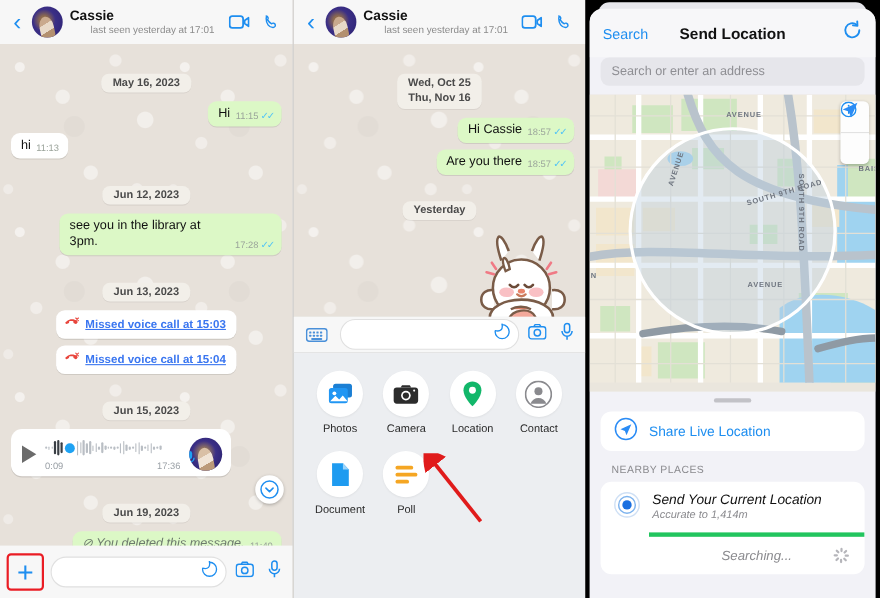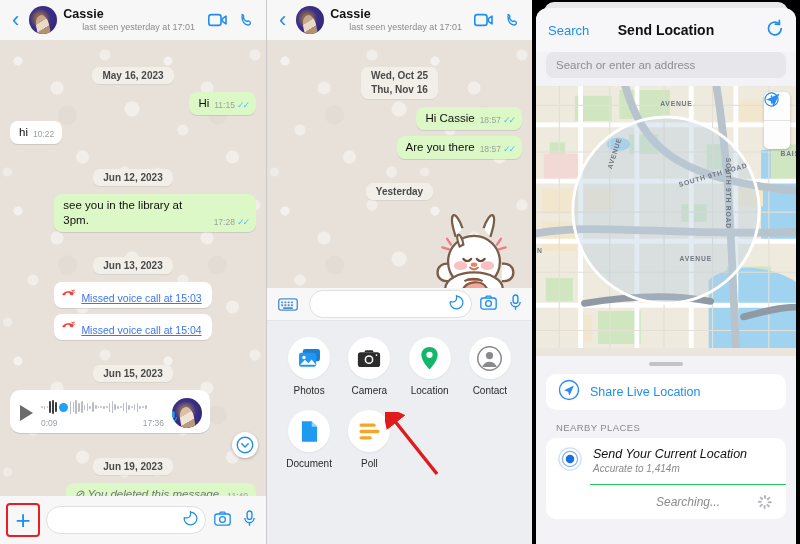--- a/index.html
+++ b/index.html
@@ -79,21 +79,21 @@
     box-shadow:0 1px 0.5px rgba(0,0,0,.1);
     position:relative;
   }
   .bubble.out { background:#dcf8c6; }
   .bubble.in  { background:#ffffff; }
   .meta { font-size:8.5px; color:#9aa39a; line-height:12px; white-space:nowrap; display:inline-flex; align-items:center; gap:2px;}
   .ticks { color:#4fc3f7; font-size:9px; letter-spacing:-2px; }
 
   .callchip {
     background:#fff; border-radius:8px; padding:4px 10px 4px 8px;
-    display:inline-flex; align-items:flex-end; gap:6px; box-shadow:0 1px .5px rgba(0,0,0,.1);
+    display:inline-flex; align-items:center; gap:6px; box-shadow:0 1px .5px rgba(0,0,0,.1);font-weight:bold;
   }
   .callchip .calltxt { font-size:10.5px; color:#3a76f0; text-decoration:underline; }
 
   
   .voice {
     background:#fff; border-radius:10px; box-shadow:0 1px .5px rgba(0,0,0,.12);
     width:200px; padding:8px 8px 5px 10px; display:flex; align-items:center; gap:8px;
   }
   .play-tri { width:0;height:0;border-left:13px solid #6b6b6b;border-top:8px solid transparent;border-bottom:8px solid transparent; flex:0 0 auto;}
   .wavecol { flex:1 1 auto; }
@@ -195,21 +195,21 @@
     display:flex; align-items:center; gap:10px; padding:0 12px;
   }
   .live-label { color:#1e8ef0; font-size:12.5px; }
   .section-title { font-size:9.5px; color:#8a8a8e; letter-spacing:.4px; margin:12px 0 5px 20px; }
   .places-card { margin:0 10px; background:#fff; border-radius:10px; overflow:hidden;font-style:italic; }
   .place-row { display:flex; align-items:center; gap:11px; padding:8px 12px; }
   .place-main { font-size:12.5px; color:#111; line-height:16px;}
   .place-sub  { font-size:10px; color:#8a8a8e; line-height:14px;}
   .searching-row {
     display:flex; align-items:flex-start; justify-content:center; gap:0; padding:10px 12px;
-    margin-left:44px; border-top:1px solid #22c55e; position:relative;
+    margin-left:44px; border-top:4px solid #22c55e; position:relative;
   }
   .searching-text { font-size:12px; color:#8a8a8e; }
   .spinner { position:absolute; right:14px; width:14px;height:14px; }
   .spinner i{ position:absolute; left:6px; top:0; width:1.6px;height:4.2px;background:#b5b5ba;border-radius:1px;
               transform-origin:0.8px 7px;}
 </style>
 </head>
 <body>
 
 <div class="stage">
@@ -251,21 +251,21 @@
             <span>11:15</span>
             <span class="ticks">✓✓</span>
           </span>
         </div>
       </div>
 
       <div class="row in">
         <div class="bubble in">
           <span>hi</span>
           <span class="meta">
-            <span>10:22</span>
+            <span>11:13</span>
           </span>
         </div>
       </div>
 
       <div class="date-chip-wrap">
         <span class="date-chip">Jun 12, 2023</span>
       </div>
 
       <div class="row out">
         <div class="bubble out">

